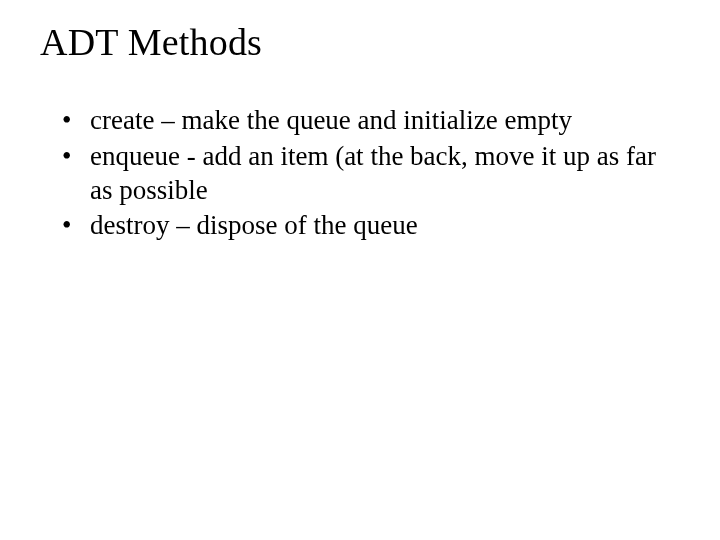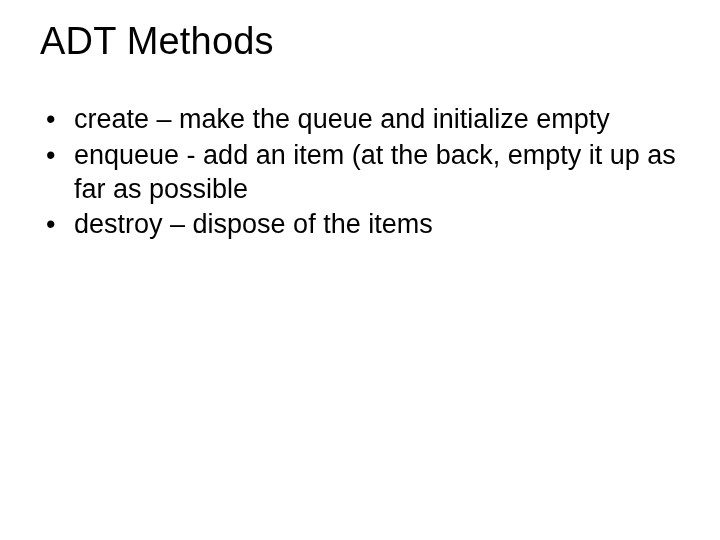--- a/index.html
+++ b/index.html
@@ -9,30 +9,31 @@
     height: 540px;
     background: #ffffff;
     font-family: Arial, Helvetica, sans-serif;
     color: #000000;
   }
   .slide {
     box-sizing: border-box;
     width: 720px;
     height: 540px;
     padding: 20px 40px 40px 40px;
+    font-family: Liberation Serif, serif;
   }
   .title {
     font-size: 38px;
     font-weight: 400;
     margin: 0 0 40px 0;
     letter-spacing: 0.2px;
   }
   ul.bullets {
     list-style: none;
-    margin: 0;
+    margin: 16px;
     padding: 0;
   }
   ul.bullets li {
     position: relative;
     font-size: 27px;
     line-height: 1.25;
     padding-left: 34px;
     margin-bottom: 2px;
   }
   ul.bullets li::before {
@@ -44,16 +45,16 @@
     line-height: 1.25;
   }
 </style>
 </head>
 <body>
 
 <div class="slide">
   <h1 class="title">ADT Methods</h1>
   <ul class="bullets">
     <li>create – make the queue and initialize empty</li>
-    <li>enqueue - add an item (at the back, empty it up as far as possible</li>
-    <li>destroy – dispose of the items</li>
+    <li>enqueue - add an item (at the back, move it up as far as possible</li>
+    <li>destroy – dispose of the queue</li>
   </ul>
 </div>
 
 </body></html>

